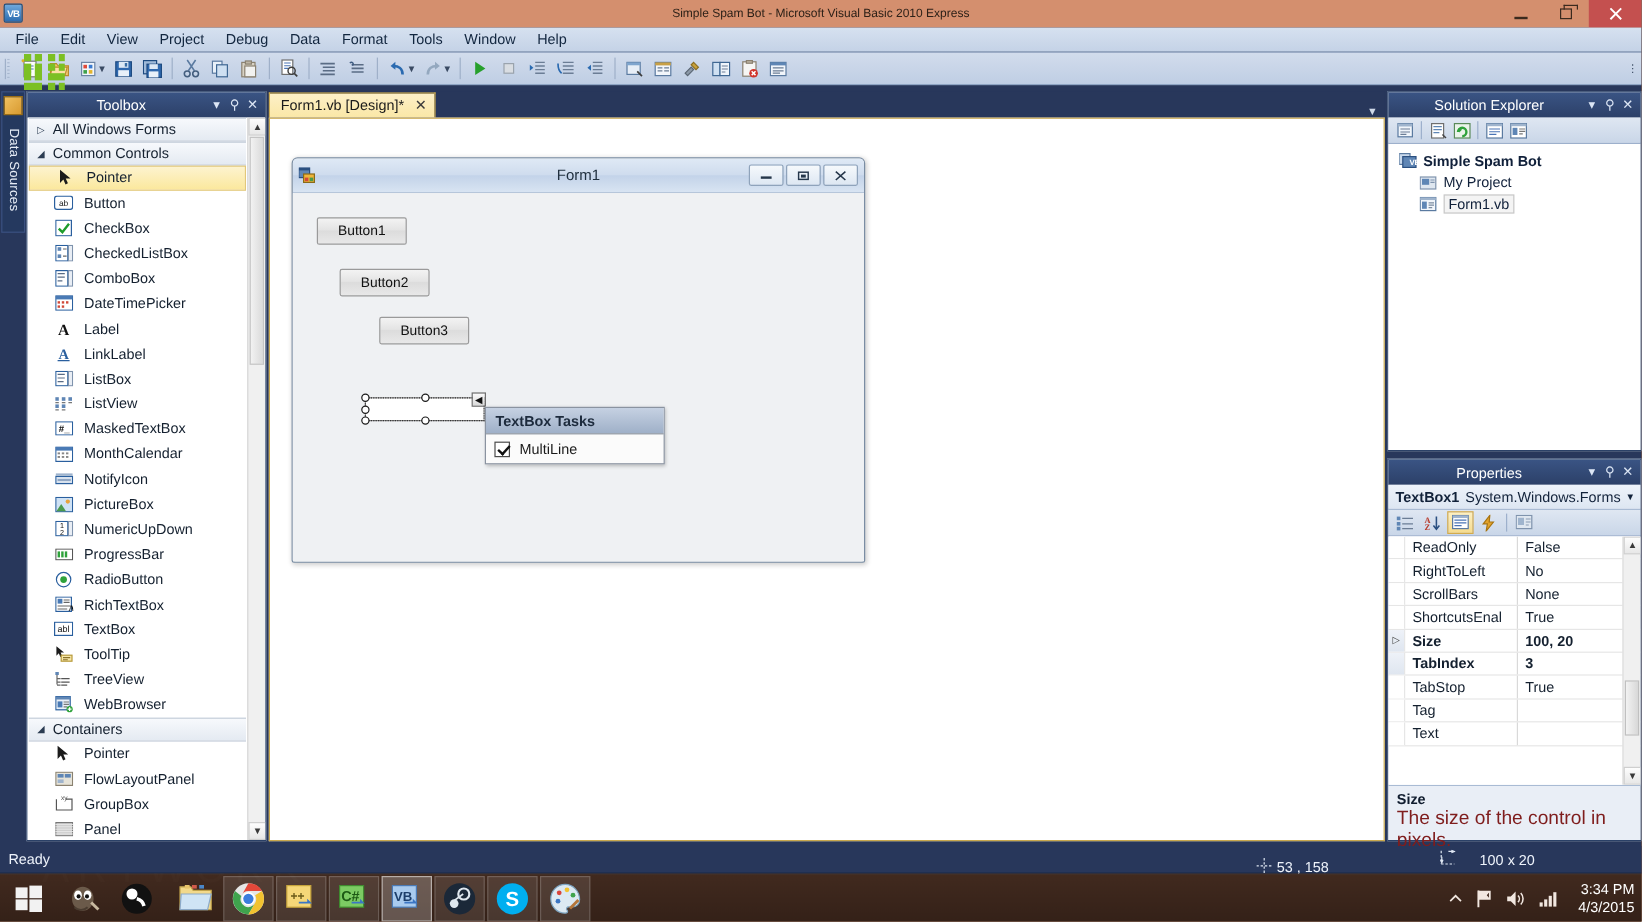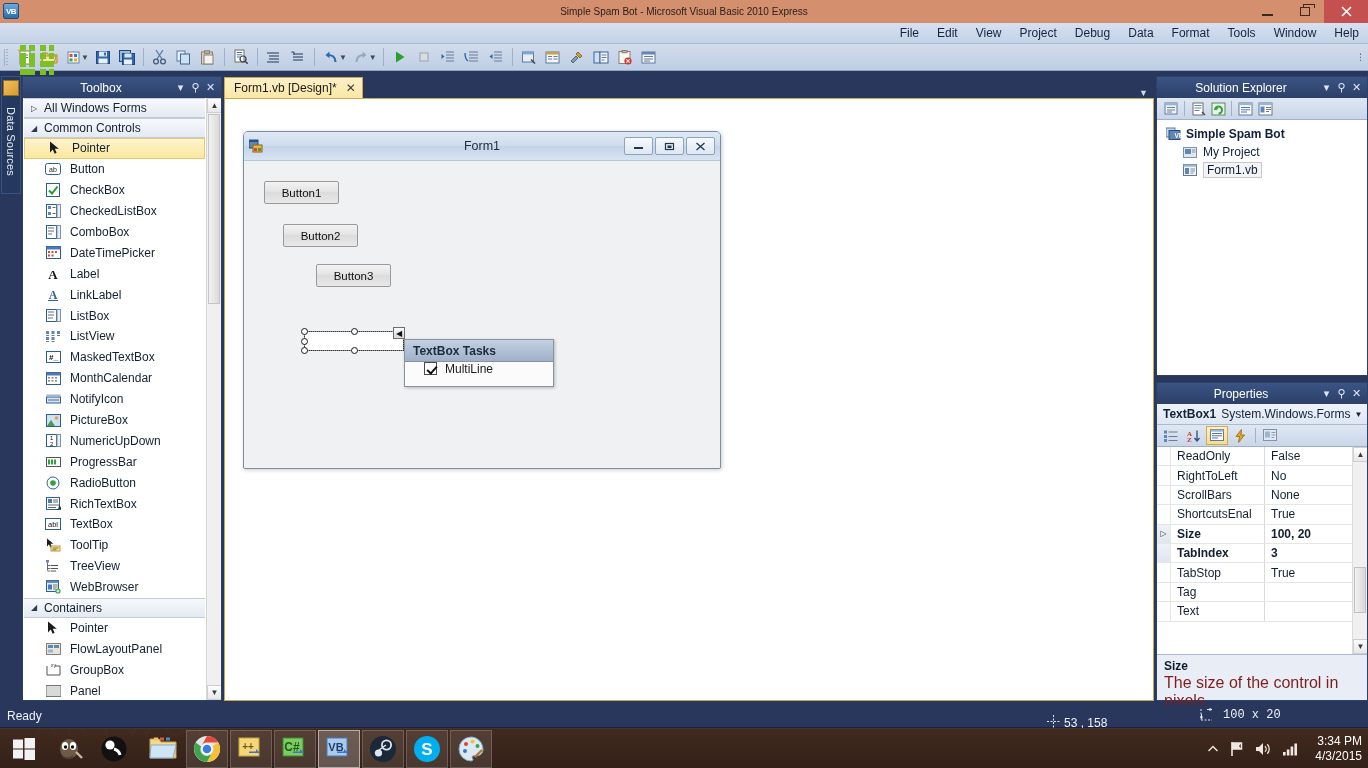--- a/index.html
+++ b/index.html
@@ -70,21 +70,20 @@
     content:""; position:absolute; left:2px; top:-4px; width:10px; height:3px;
     border:1.4px solid #3a2a1e; border-bottom:none;
   }
 
   
   .menubar {
     height: 21px; background: linear-gradient(180deg,#d6e1f0 0%, #c4d2e6 100%);
     display: flex; align-items: center; padding-left: 4px;
     border-bottom: 1px solid #a9bbd4;
     position: relative;
-    justify-content: flex-end;
   }
   .menu-item {
     padding: 2px 9px; font-size: 12px; color: #12263f; cursor: default;
     line-height: 16px;
   }
 
   
   .toolbar {
     height: 27px; background: linear-gradient(180deg,#d2dcec 0%, #bfcee4 100%);
     display: flex; align-items: center; padding-left: 4px;
@@ -255,21 +254,21 @@
     position: absolute; left: 160px; top: 178px; width: 150px;
     background: #fbfbfb; border: 1px solid #8a93a0;
     box-shadow: 1px 1px 3px rgba(0,0,0,0.25);
   }
   .smart-head {
     height: 22px; background: linear-gradient(180deg,#c5d1e2 0%, #9fb0c8 100%);
     border-bottom: 1px solid #8a93a0;
     display: flex; align-items: center; padding-left: 8px;
     font-size: 12px; font-weight: bold; color: #1d2b3d;
   }
-  .smart-row { height: 24px; display: flex; align-items: flex-start; padding-left: 19px; font-size: 12px; color:#1a1a1a; }
+  .smart-row { height: 24px; display: flex; align-items: center; padding-left: 7px; font-size: 12px; color:#1a1a1a; }
   .chk {
     width: 13px; height: 13px; border: 1px solid #4a4a4a; background: #fff;
     margin-right: 8px; position: relative; flex:none;
   }
   .chk:after {
     content: ""; position: absolute; left: 3.5px; top: 0.5px;
     width: 4px; height: 8px; border: solid #111; border-width: 0 2px 2px 0;
     transform: rotate(42deg);
   }
 
@@ -334,21 +333,21 @@
   .props-desc .d-text { font-size: 16px; color: #7f1d1d; margin-top: 1px; }
 
   
   .statusbar {
     position: absolute; left: 0; bottom: 0; width: 100%; height: 22px;
     background: #28375b; color: #eef3fb; font-size: 12px;
     display: flex; align-items: center;
   }
   .sb-ready { padding-left: 7px; }
   .sb-pos { position: absolute; left: 1047px; display: flex; align-items: center; gap: 4px; margin-top: 14px; }
-  .sb-size { position: absolute; left: 1200px; display: flex; align-items: flex-start; gap: 10px; font-family: Liberation Mono, monospace; }
+  .sb-size { position: absolute; left: 1200px; display: flex; align-items: flex-end; gap: 20px; }
 
   
   .taskbar {
     position: absolute; left: 0; bottom: 0; width: 1368px; height: 40px;
     background: linear-gradient(180deg, rgba(60,38,28,0.88), rgba(48,30,22,0.92));
     display: flex; align-items: center;
     border-top: 1px solid rgba(255,255,255,0.08);
   }
   .start-btn {
     width: 48px; height: 40px; display: flex; align-items: center; justify-content: center;

